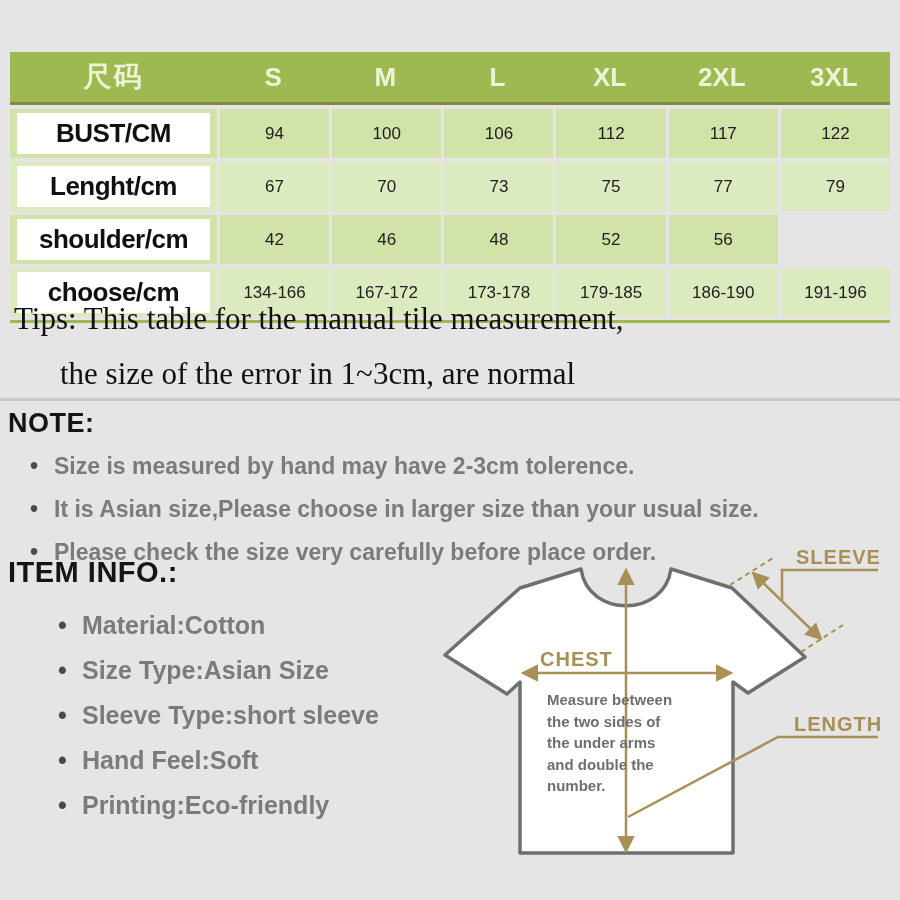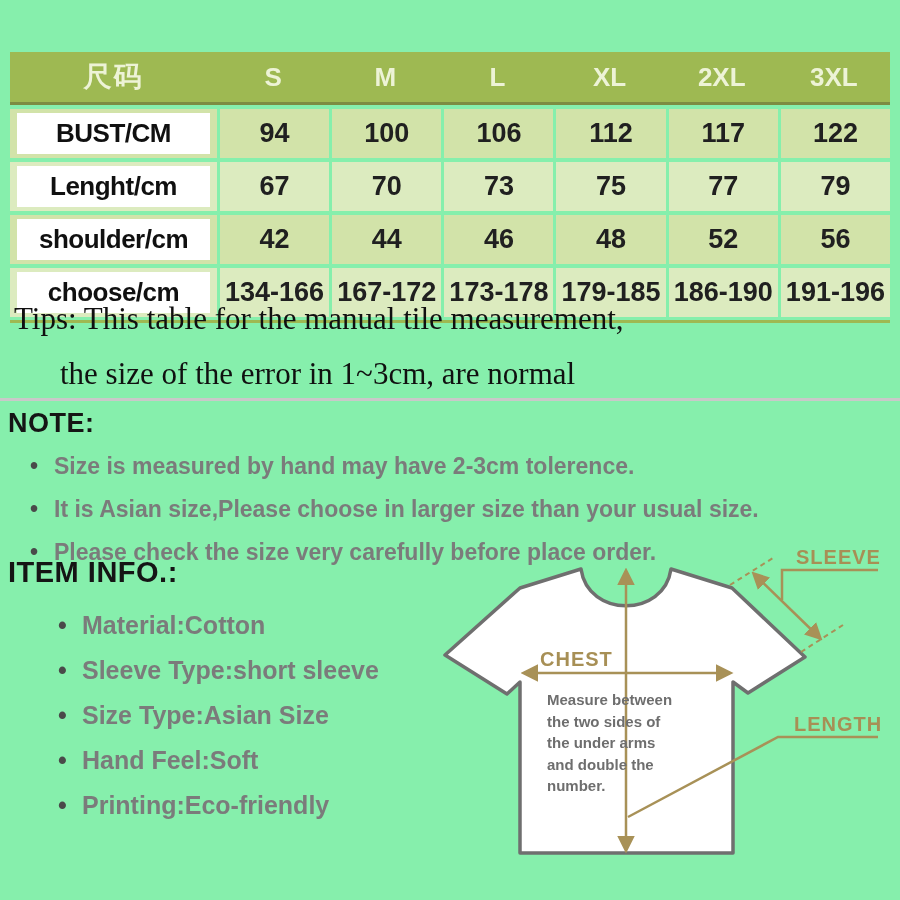--- a/index.html
+++ b/index.html
@@ -1,17 +1,17 @@
 <!DOCTYPE html>
 <html><head>
 <meta charset="utf-8">
 <style>
   html,body { margin:0; padding:0; background:#ffffff; }
   .canvas {
-    position:relative; width:900px; height:900px; background:#86efac;
+    position:relative; width:900px; height:900px; background:#e5e5e5;
     font-family:"Liberation Sans", sans-serif; overflow:hidden;
   }
 
   
   .size-table { position:absolute; left:10px; top:52px; width:880px; }
   .tbl-head {
     display:grid; grid-template-columns:207px repeat(6,1fr);
     height:50px; background:#9eb952; border-bottom:3px solid #7d8c42;
     align-items:center; text-align:center;
     color:#edf3d6; font-weight:bold; font-size:26px;
@@ -22,21 +22,21 @@
   .tbl-row:nth-child(odd)  .cellbg { background:#d2e3a9; }
   .tbl-row:nth-child(even) .cellbg { background:#dcebbf; }
   .label-cell { display:flex; align-items:center; justify-content:center; padding:4px 7px; }
   .label-box {
     background:#ffffff; width:100%; height:100%;
     display:flex; align-items:center; justify-content:center;
     font-weight:700; font-size:26px; color:#101010; letter-spacing:-0.5px;
   }
   .val-cell {
     display:flex; align-items:center; justify-content:center;
-    font-size:27px; font-weight:700; color:#202020;
+    font-size:17px; font-weight:400; color:#202020;
   }
   .tbl-bottom { height:3px; background:#9eb952; margin-top:3px; }
 
   
   .tips { position:absolute; font-family:"Liberation Serif", serif; font-size:31px; color:#101010;text-align:center; }
   .tips.l1 { left:14px; top:301px; }
   .tips.l2 { left:60px; top:356px; }
 
   .divider { position:absolute; left:0; top:398px; width:900px; height:3px; background:#c9c9c9; }
 
@@ -114,21 +114,20 @@
         <div class="val-cell cellbg">75</div>
         <div class="val-cell cellbg">77</div>
         <div class="val-cell cellbg">79</div>
       </div>
 
       <div class="tbl-row">
         <div class="label-cell cellbg">
           <div class="label-box">shoulder/cm</div>
         </div>
         <div class="val-cell cellbg">42</div>
-        <div class="val-cell cellbg">44</div>
         <div class="val-cell cellbg">46</div>
         <div class="val-cell cellbg">48</div>
         <div class="val-cell cellbg">52</div>
         <div class="val-cell cellbg">56</div>
       </div>
 
       <div class="tbl-row">
         <div class="label-cell cellbg">
           <div class="label-box">choose/cm</div>
         </div>
@@ -152,22 +151,22 @@
   <div class="note-head">NOTE:</div>
   <ul class="bullets note-list">
     <li>Size is measured by hand may have 2-3cm tolerence.</li>
     <li>It is Asian size,Please choose in larger size than your usual size.</li>
     <li>Please check the size very carefully before place order.</li>
   </ul>
 
   <div class="info-head">ITEM INFO.:</div>
   <ul class="bullets info-list">
     <li>Material:Cotton</li>
+    <li>Size Type:Asian Size</li>
     <li>Sleeve Type:short sleeve</li>
-    <li>Size Type:Asian Size</li>
     <li>Hand Feel:Soft</li>
     <li>Printing:Eco-friendly</li>
   </ul>
 
   <div class="diagram">
     <svg width="470" height="350" viewBox="0 0 470 350">
       <defs>
         <marker id="arr" viewBox="0 0 10 10" refX="8" refY="5" markerWidth="7" markerHeight="7" orient="auto-start-reverse">
           <path d="M0,0 L10,5 L0,10 z" fill="#a89157"></path>
         </marker>

